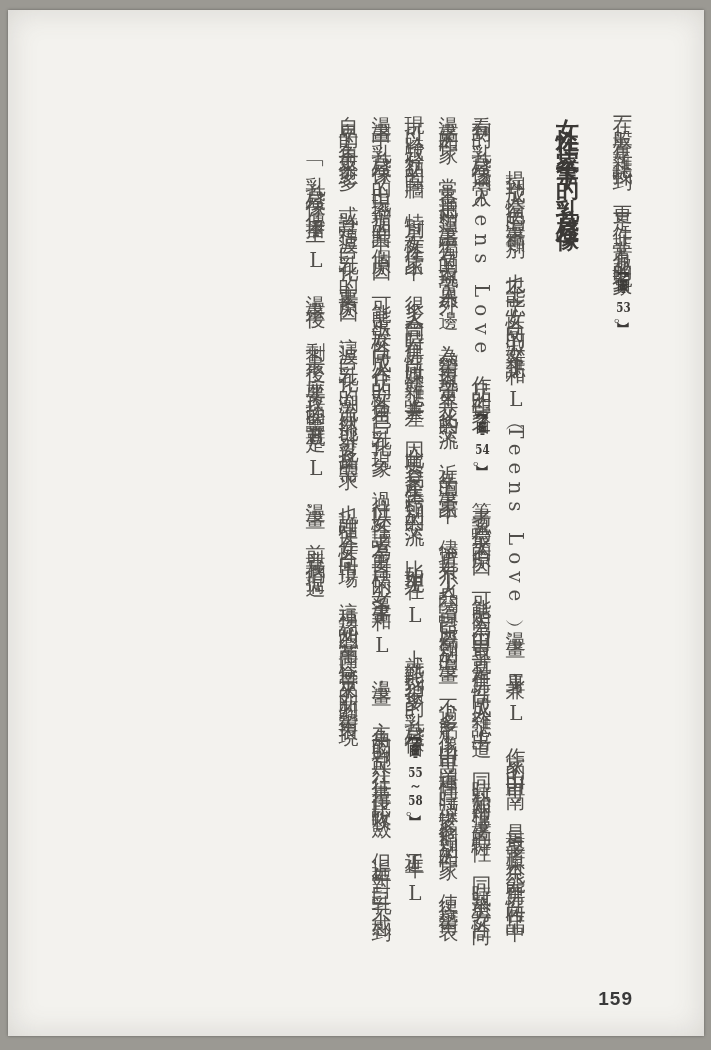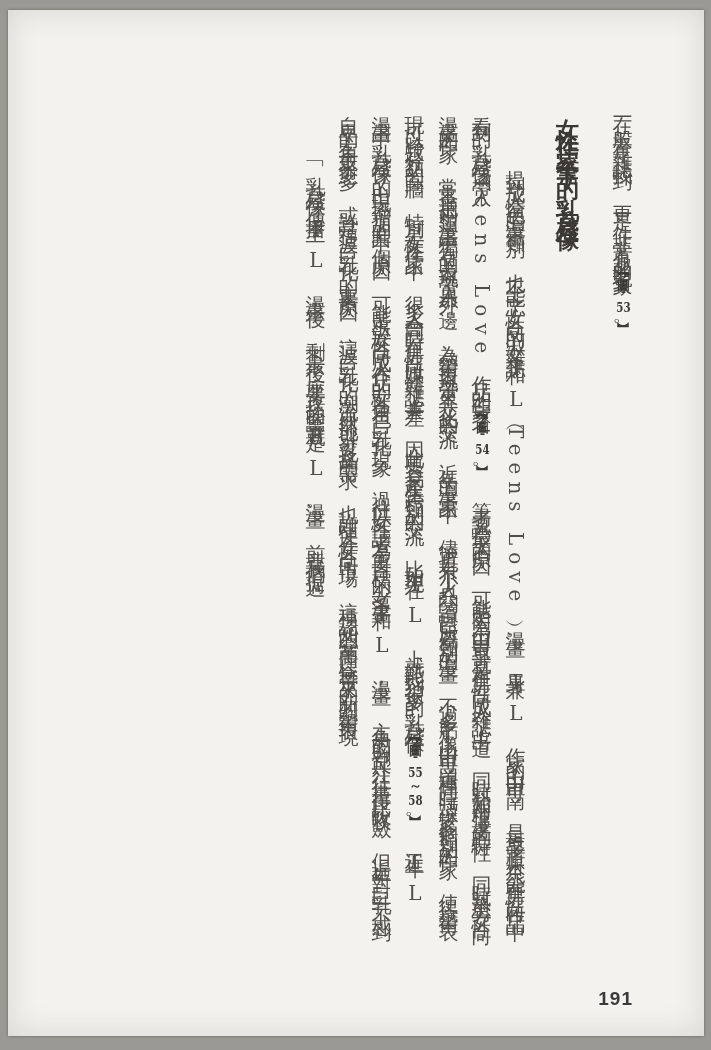--- a/index.html
+++ b/index.html
@@ -67,15 +67,15 @@
 <body>
 
 <div class="scan">
   <div class="page">
     <div class="vblock">
       <p class="vtext cont">在一般青年雜誌找到，更是一件非常有趣的現象<span class="figref">【圖<span class="tcy">2</span><span class="upr">-</span><span class="tcy">53</span>】</span>。</p>
       <h2 class="vtext heading">女性作家筆下的「乳首殘像」</h2>
       <p class="vtext indent">提到成人情色的漫畫類別，也不能忘了女性向的淑女雜誌和<span class="upr">TL</span>（Teens Love）漫畫。身兼<span class="upr">TL</span>作家的山田可南，是最早將原本只能在男性向作品中看到的「乳首殘像」帶入Teens Love作品的作家之一<span class="figref">【圖<span class="tcy">2</span><span class="upr">-</span><span class="tcy">54</span>】</span>。筆者認為最大的原因，可能是因為山田最早就是在男性向成人雜誌上出道，同時熟知兩種漫畫的特性。同時熟悉男女性向漫畫的作家，常常會把兩類漫畫中獨有的表現帶入另外一邊，為藝術表現帶來異文化的交流。近年的漫畫家中，儘管也有不少人只閱讀自己所屬類別的漫畫，不過多虧了像山田可南這種同時活躍於多個類別的作家，使得藝術表現可以跨越分類的高牆。特別是女性作家中，很多人會同時在男性向媒體雜誌上兼差，因此更容易產生跨類別的交流。比如現在<span class="upr">TL</span>上就能找到很多的「乳首殘像」<span class="figref">【圖<span class="tcy">2</span><span class="upr">-</span><span class="tcy">55</span>～<span class="tcy">58</span>】</span>。近年<span class="upr">TL</span>漫畫中「乳首殘像」的出現率增加的其中一個原因，可能是出於女性向成人作品的女性角色「巨乳化」現象。過往以女性讀者為主要目標的少女漫畫和<span class="upr">TL</span>漫畫，主角的胸部尺寸往往畫得比較收斂，但近年對「巨乳」不感到自卑的主角愈來愈多，或許是這波「巨乳化」的主要原因。這波「巨乳化」的潮流自然地引發乳搖的需求。也許即便在女性向市場，這種認知的變革同樣會帶來的新的藝術表現。</p>
       <p class="vtext indent">「乳首殘像」傳播至<span class="upr">TL</span>漫畫後，剩下最後一座要攻掠的堡壘就是<span class="upr">BL</span>漫畫。前章我們提過</p>
     </div>
-    <div class="pagenum">191</div>
+    <div class="pagenum">159</div>
   </div>
 </div>
 
 </body></html>

